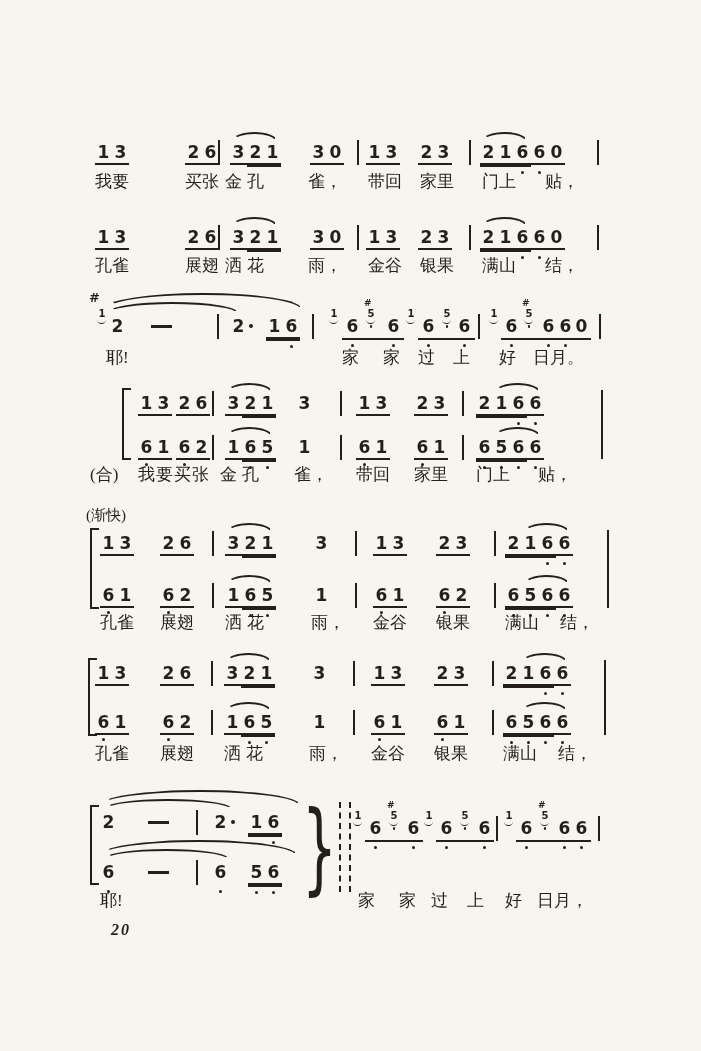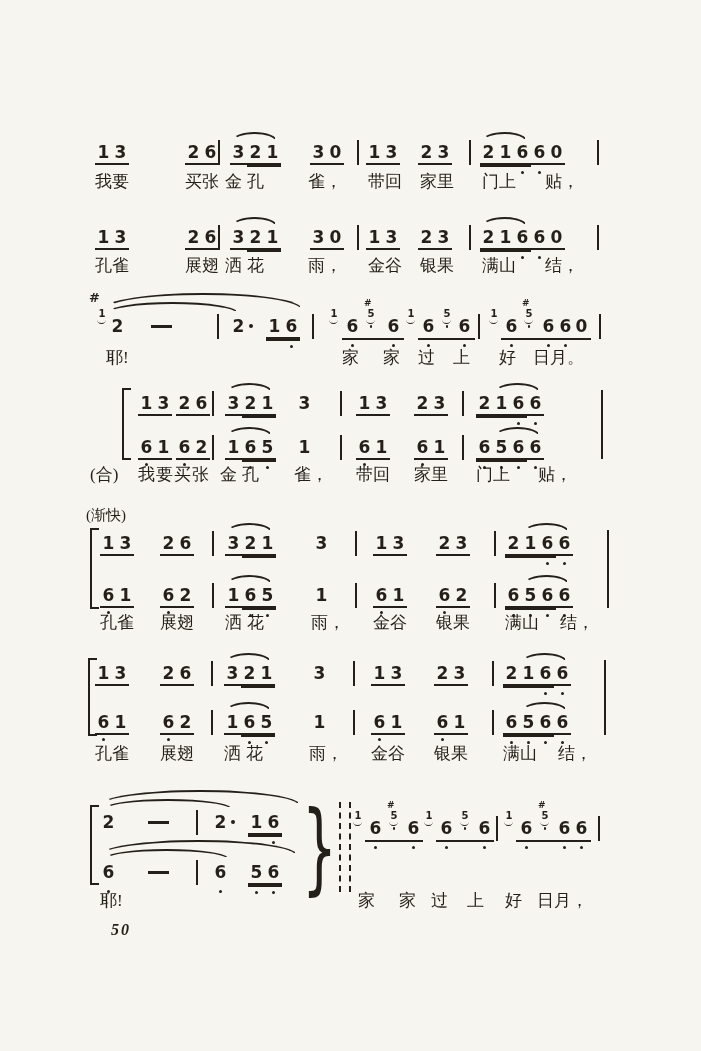--- a/index.html
+++ b/index.html
@@ -300,14 +300,14 @@
           <span class="lyr" style="left: 100px;">耶!</span>
           <span class="lyr" style="left: 358px;">家</span>
           <span class="lyr" style="left: 399px;">家</span>
           <span class="lyr" style="left: 431px;">过</span>
           <span class="lyr" style="left: 467px;">上</span>
           <span class="lyr" style="left: 505px;">好</span>
           <span class="lyr" style="left: 537px;">日月，</span>
         </div>
       </div>
     </div>
-  <div class="pageno">50</div>
+  <div class="pageno">20</div>
 </div>
 
 </body></html>

